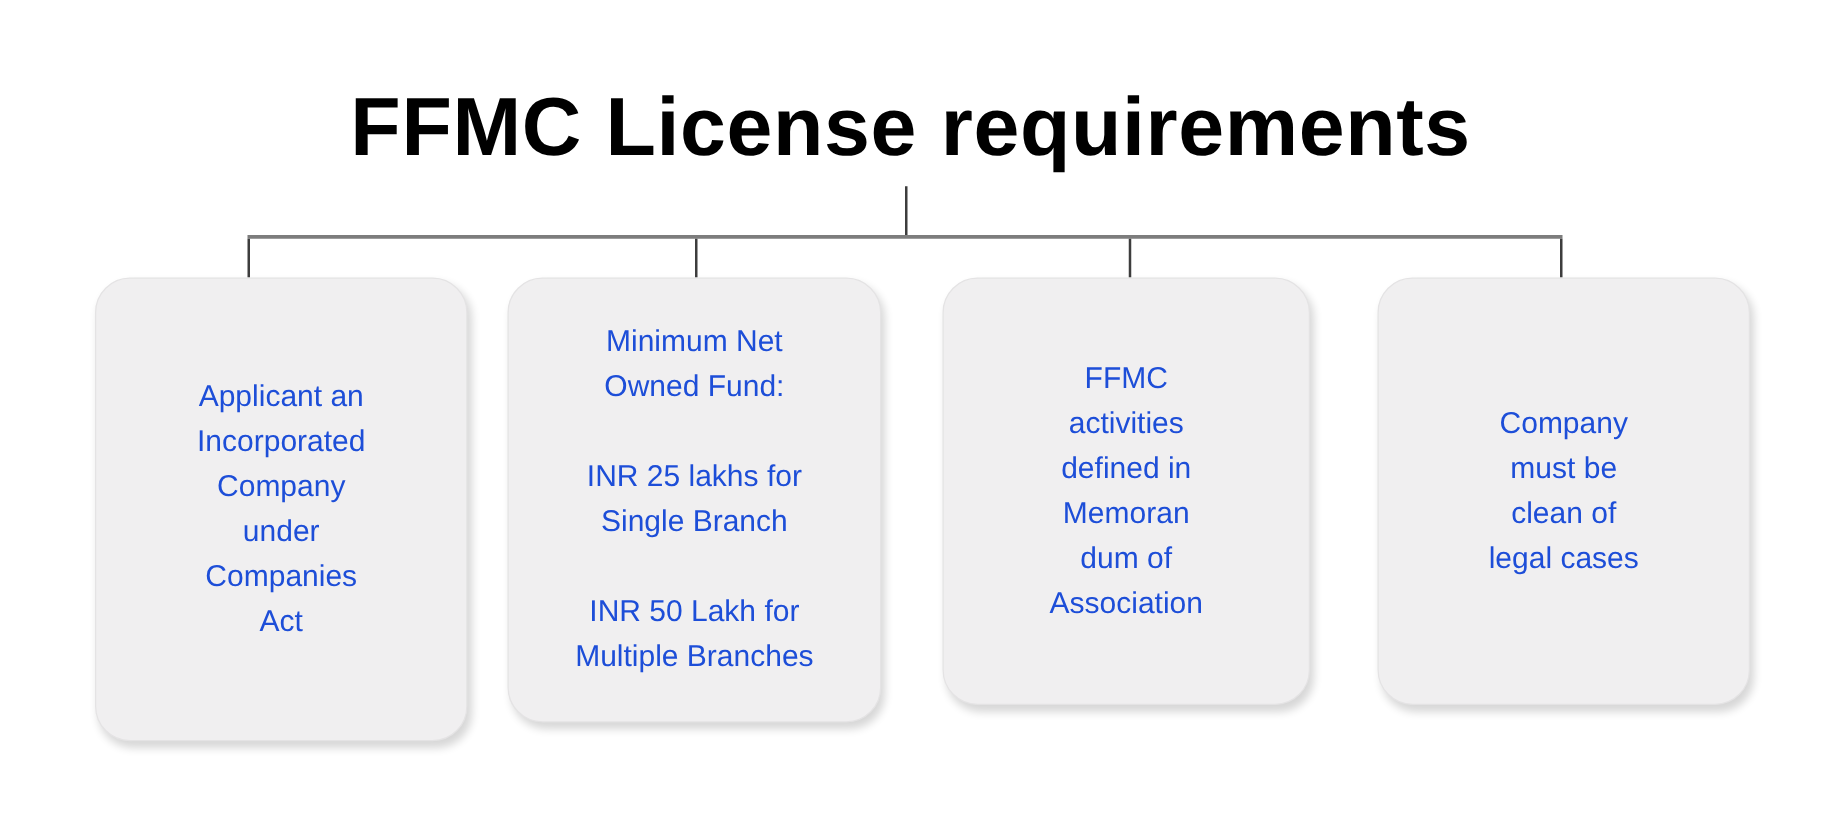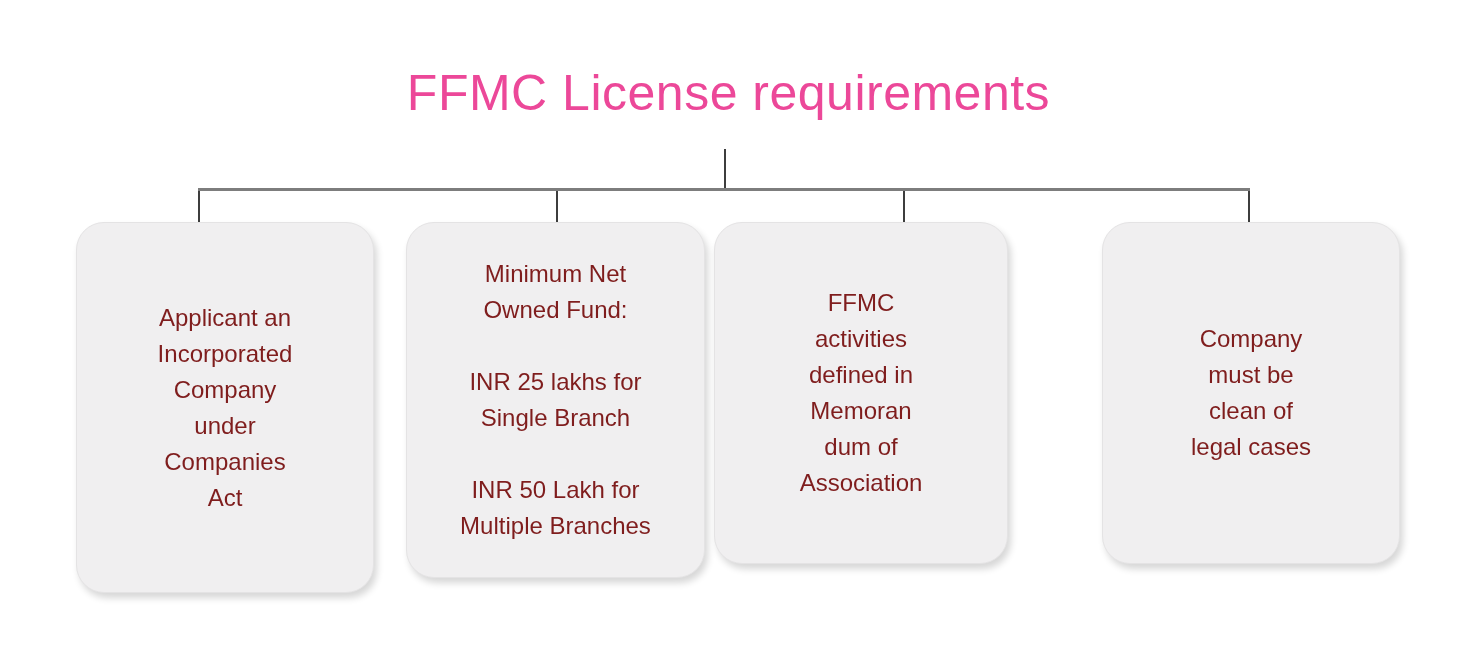--- a/index.html
+++ b/index.html
@@ -14,24 +14,24 @@
     overflow: hidden;
     font-family: "Liberation Sans", sans-serif;
   }
   .title {
     position: absolute;
     top: 68px;
     left: 0;
     width: 100%;
     margin: 0;
     text-align: center;
-    font-size: 50px;
-    font-weight: 400;
+    font-size: 66px;
+    font-weight: 700;
     line-height: 1;
-    color: #ec4899;
+    color: #000000;
     letter-spacing: 0.5px;
   }
   .connector {
     position: absolute;
     background: #3d3d3d;
   }
   .stem {
     left: 724px;
     top: 149px;
     width: 2px;
@@ -62,26 +62,26 @@
     display: flex;
     align-items: center;
     justify-content: center;
     text-align: center;
     box-sizing: border-box;
   }
   .box-text {
     white-space: pre-line;
     font-size: 24px;
     line-height: 36px;
-    color: #7f1d1d;
+    color: #1d4ed8;
     padding: 0 10px;
   }
   .box-1 { left: 76px;   top: 222px; width: 298px; height: 371px; }
   .box-2 { left: 406px;  top: 222px; width: 299px; height: 356px; }
-  .box-3 { left: 714px;  top: 222px; width: 294px; height: 342px; }
+  .box-3 { left: 754px;  top: 222px; width: 294px; height: 342px; }
   .box-4 { left: 1102px; top: 222px; width: 298px; height: 342px; }
 </style>
 </head>
 <body>
 
 <div>
 
   <h1 class="title">FFMC License requirements</h1>
 
   <div class="connector stem"></div>

